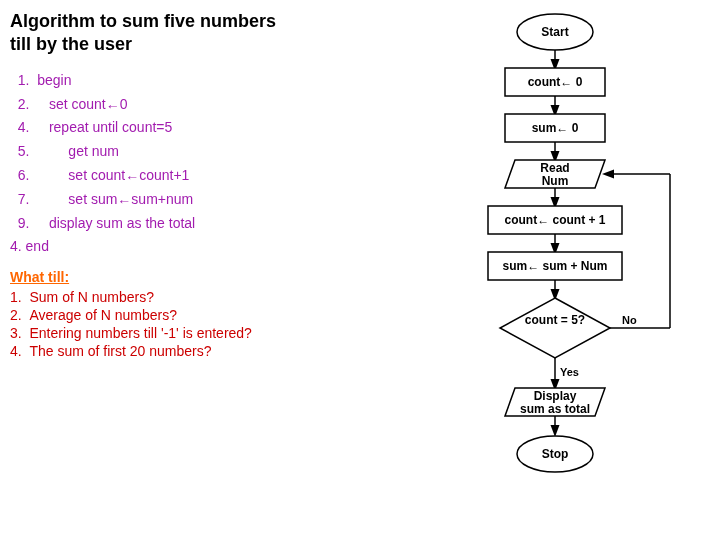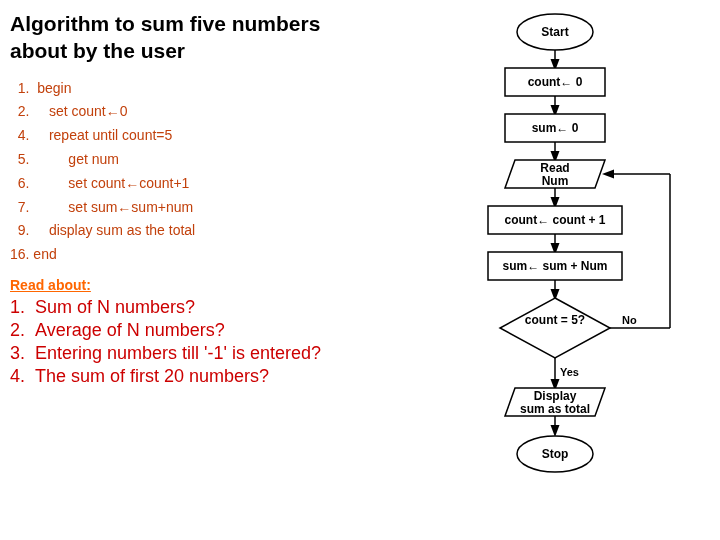--- a/index.html
+++ b/index.html
@@ -13,30 +13,30 @@
     }
 
     .left-panel {
       position: absolute;
       left: 10px;
       top: 10px;
       width: 380px;
     }
 
     .title {
-      font-size: 21px;
+      font-size: 18px;
       font-weight: bold;
       color: #000;
       line-height: 1.3;
       margin-bottom: 12px;
     }
 
     .algorithm {
       font-size: 14px;
-      color: #c2410c;
+      color: #a21caf;
       line-height: 1.7;
       margin-bottom: 10px;
     }
 
     .what-about {
       font-size: 14px;
       margin-top: 10px;
     }
 
     .what-about .header {
@@ -47,55 +47,55 @@
     }
 
     .what-about ol {
       list-style: none;
       padding-left: 0;
     }
 
     .what-about ol li {
       color: #cc0000;
       margin-bottom: 2px;
-      font-size: 18px;
+      font-size: 14px;
     }
 
     
     .flowchart {
       position: absolute;
       right: 10px;
       top: 10px;
       width: 310px;
       height: 520px;
       font-weight: bold;
     }
   </style>
 </head>
 <body>
 
 <div class="left-panel">
   <div class="title">
     <span>Algorithm to sum five numbers</span><br>
-    <span>about by the user</span>
+    <span>till by the user</span>
   </div>
 
   <div class="algorithm">
     <div>&nbsp;&nbsp;1.&nbsp;&nbsp;begin</div>
     <div>&nbsp;&nbsp;2.&nbsp;&nbsp;&nbsp;&nbsp;&nbsp;set count←0</div>
     <div>&nbsp;&nbsp;4.&nbsp;&nbsp;&nbsp;&nbsp;&nbsp;repeat until count=5</div>
     <div>&nbsp;&nbsp;5.&nbsp;&nbsp;&nbsp;&nbsp;&nbsp;&nbsp;&nbsp;&nbsp;&nbsp;&nbsp;get num</div>
     <div>&nbsp;&nbsp;6.&nbsp;&nbsp;&nbsp;&nbsp;&nbsp;&nbsp;&nbsp;&nbsp;&nbsp;&nbsp;set count←count+1</div>
     <div>&nbsp;&nbsp;7.&nbsp;&nbsp;&nbsp;&nbsp;&nbsp;&nbsp;&nbsp;&nbsp;&nbsp;&nbsp;set sum←sum+num</div>
     <div>&nbsp;&nbsp;9.&nbsp;&nbsp;&nbsp;&nbsp;&nbsp;display sum as the total</div>
-    <div>16. end</div>
+    <div>4. end</div>
   </div>
 
   <div class="what-about">
-    <div class="header">Read about:</div>
+    <div class="header">What till:</div>
     <ol>
       <li>1.&nbsp;&nbsp;Sum of N numbers?</li>
       <li>2.&nbsp;&nbsp;Average of N numbers?</li>
       <li>3.&nbsp;&nbsp;Entering numbers till '-1' is entered?</li>
       <li>4.&nbsp;&nbsp;The sum of first 20 numbers?</li>
     </ol>
   </div>
 </div>
 
 <div class="flowchart">

